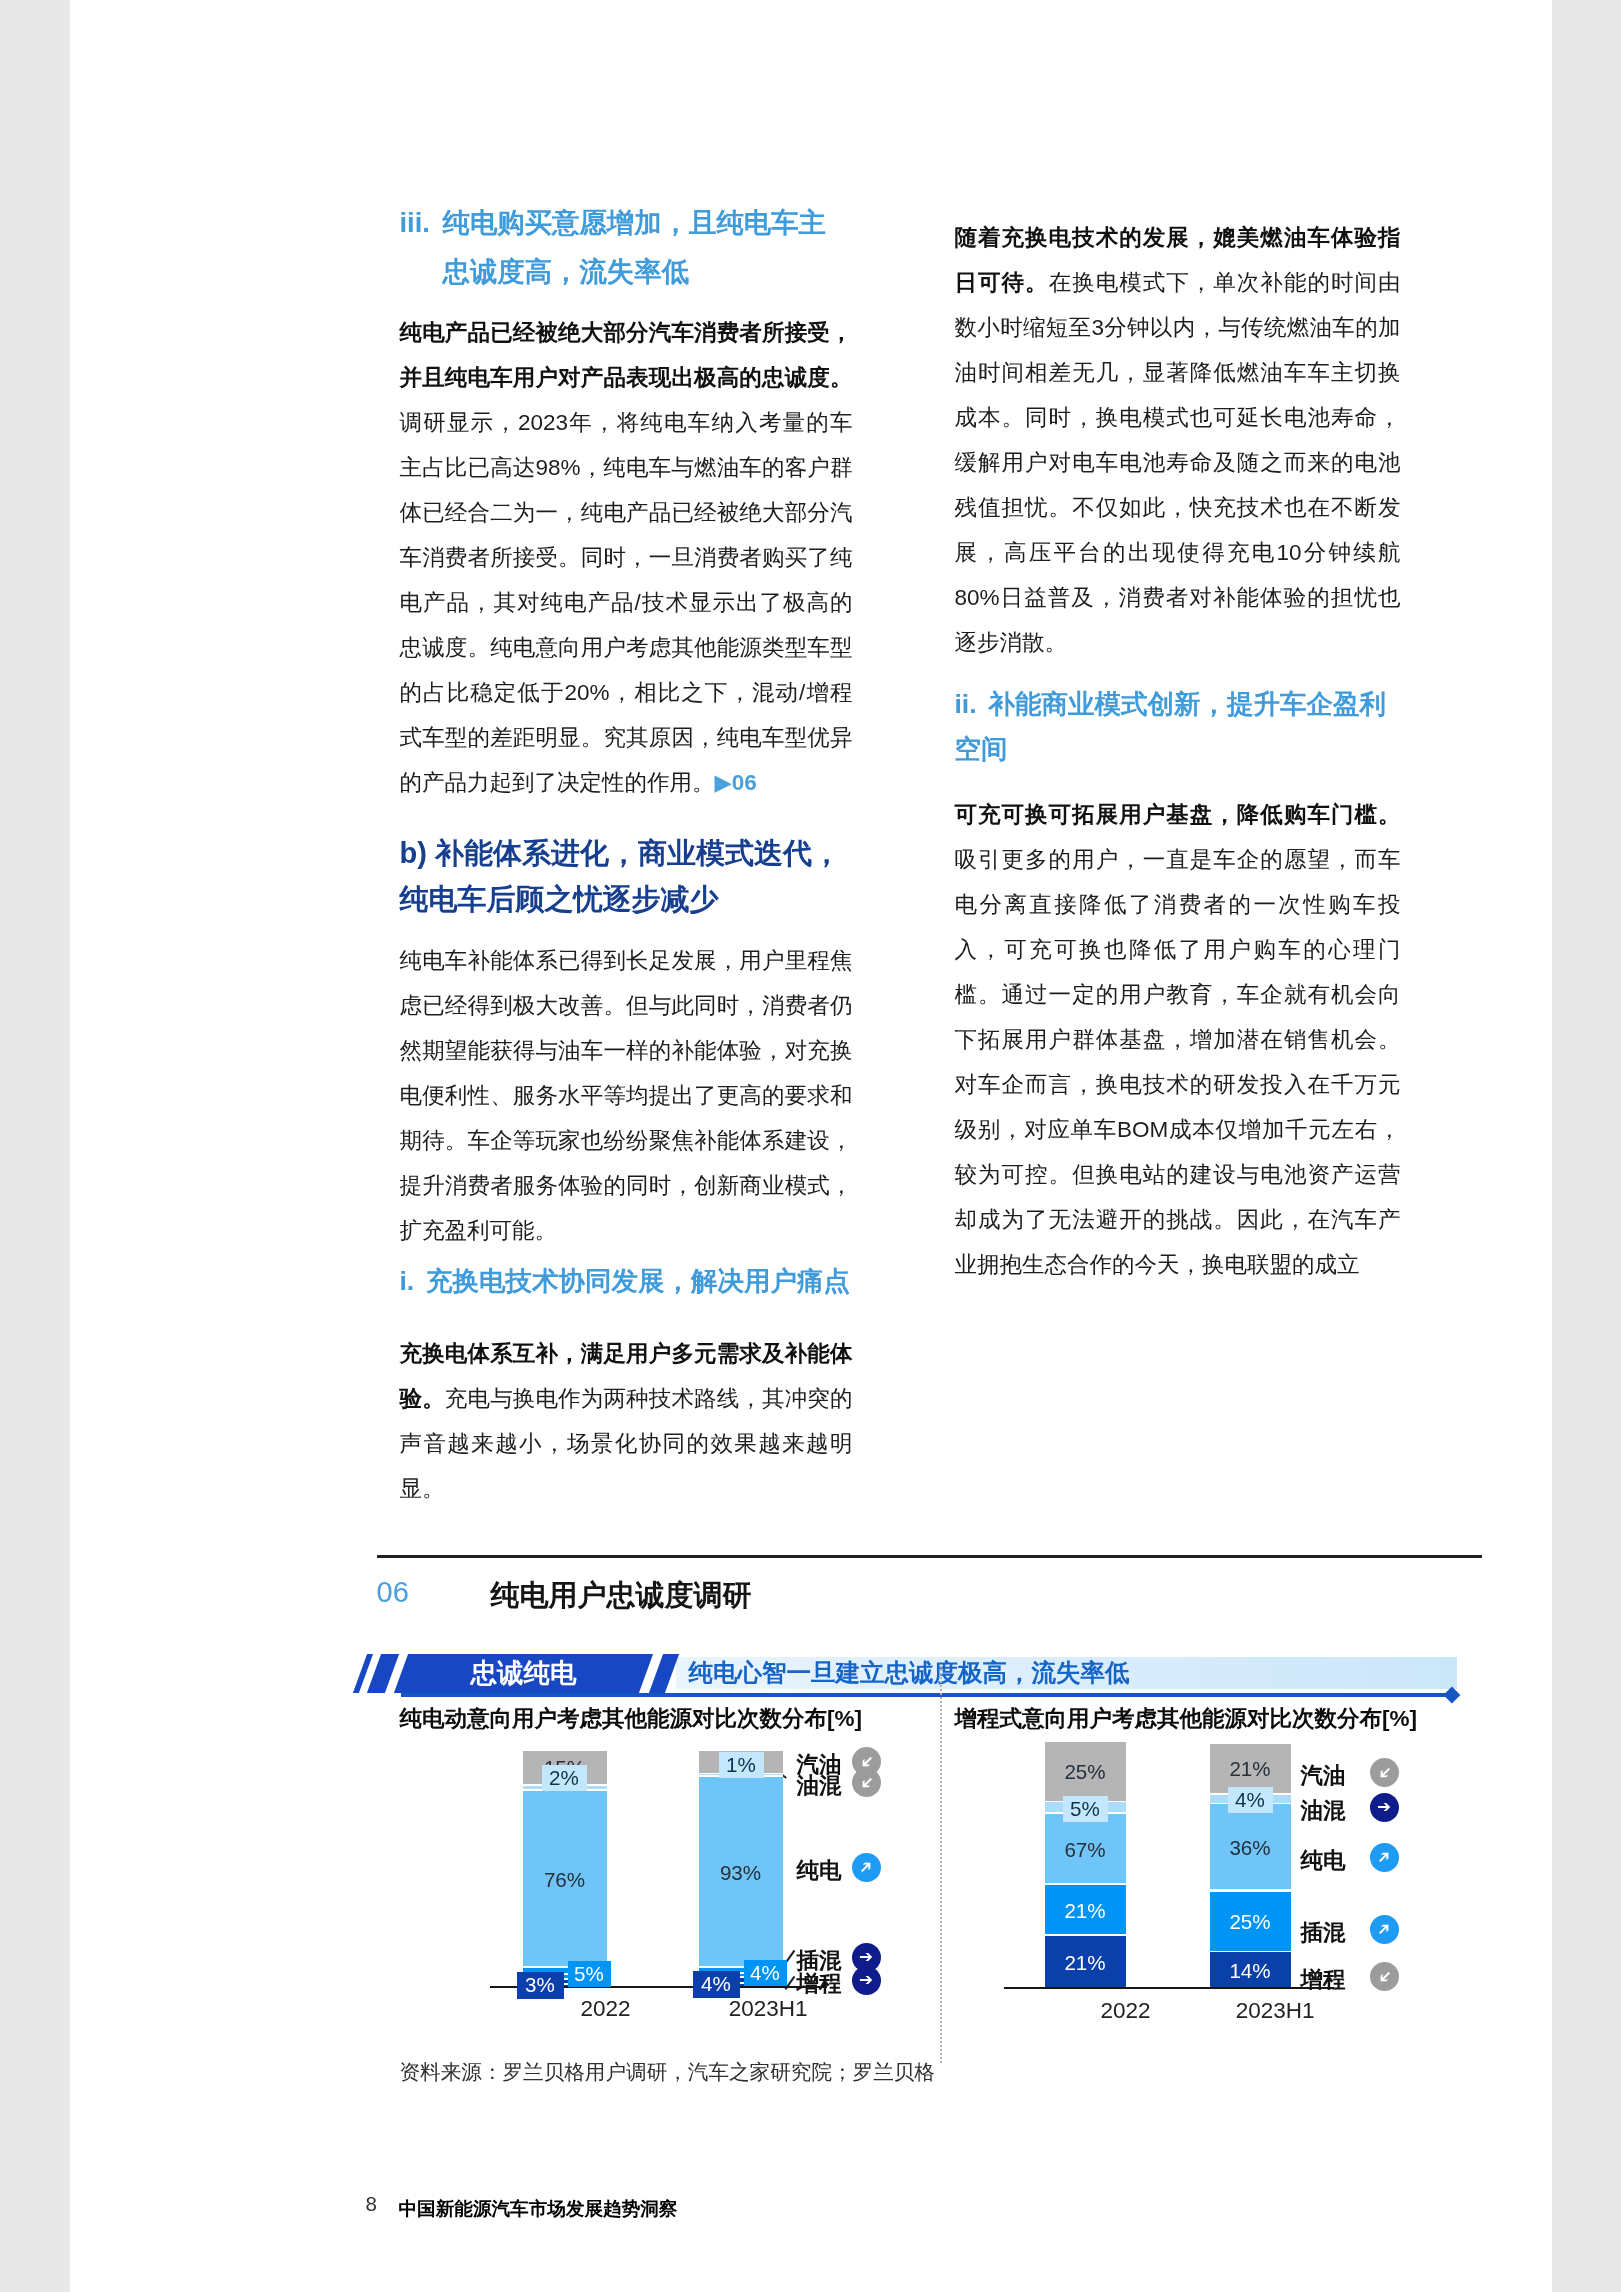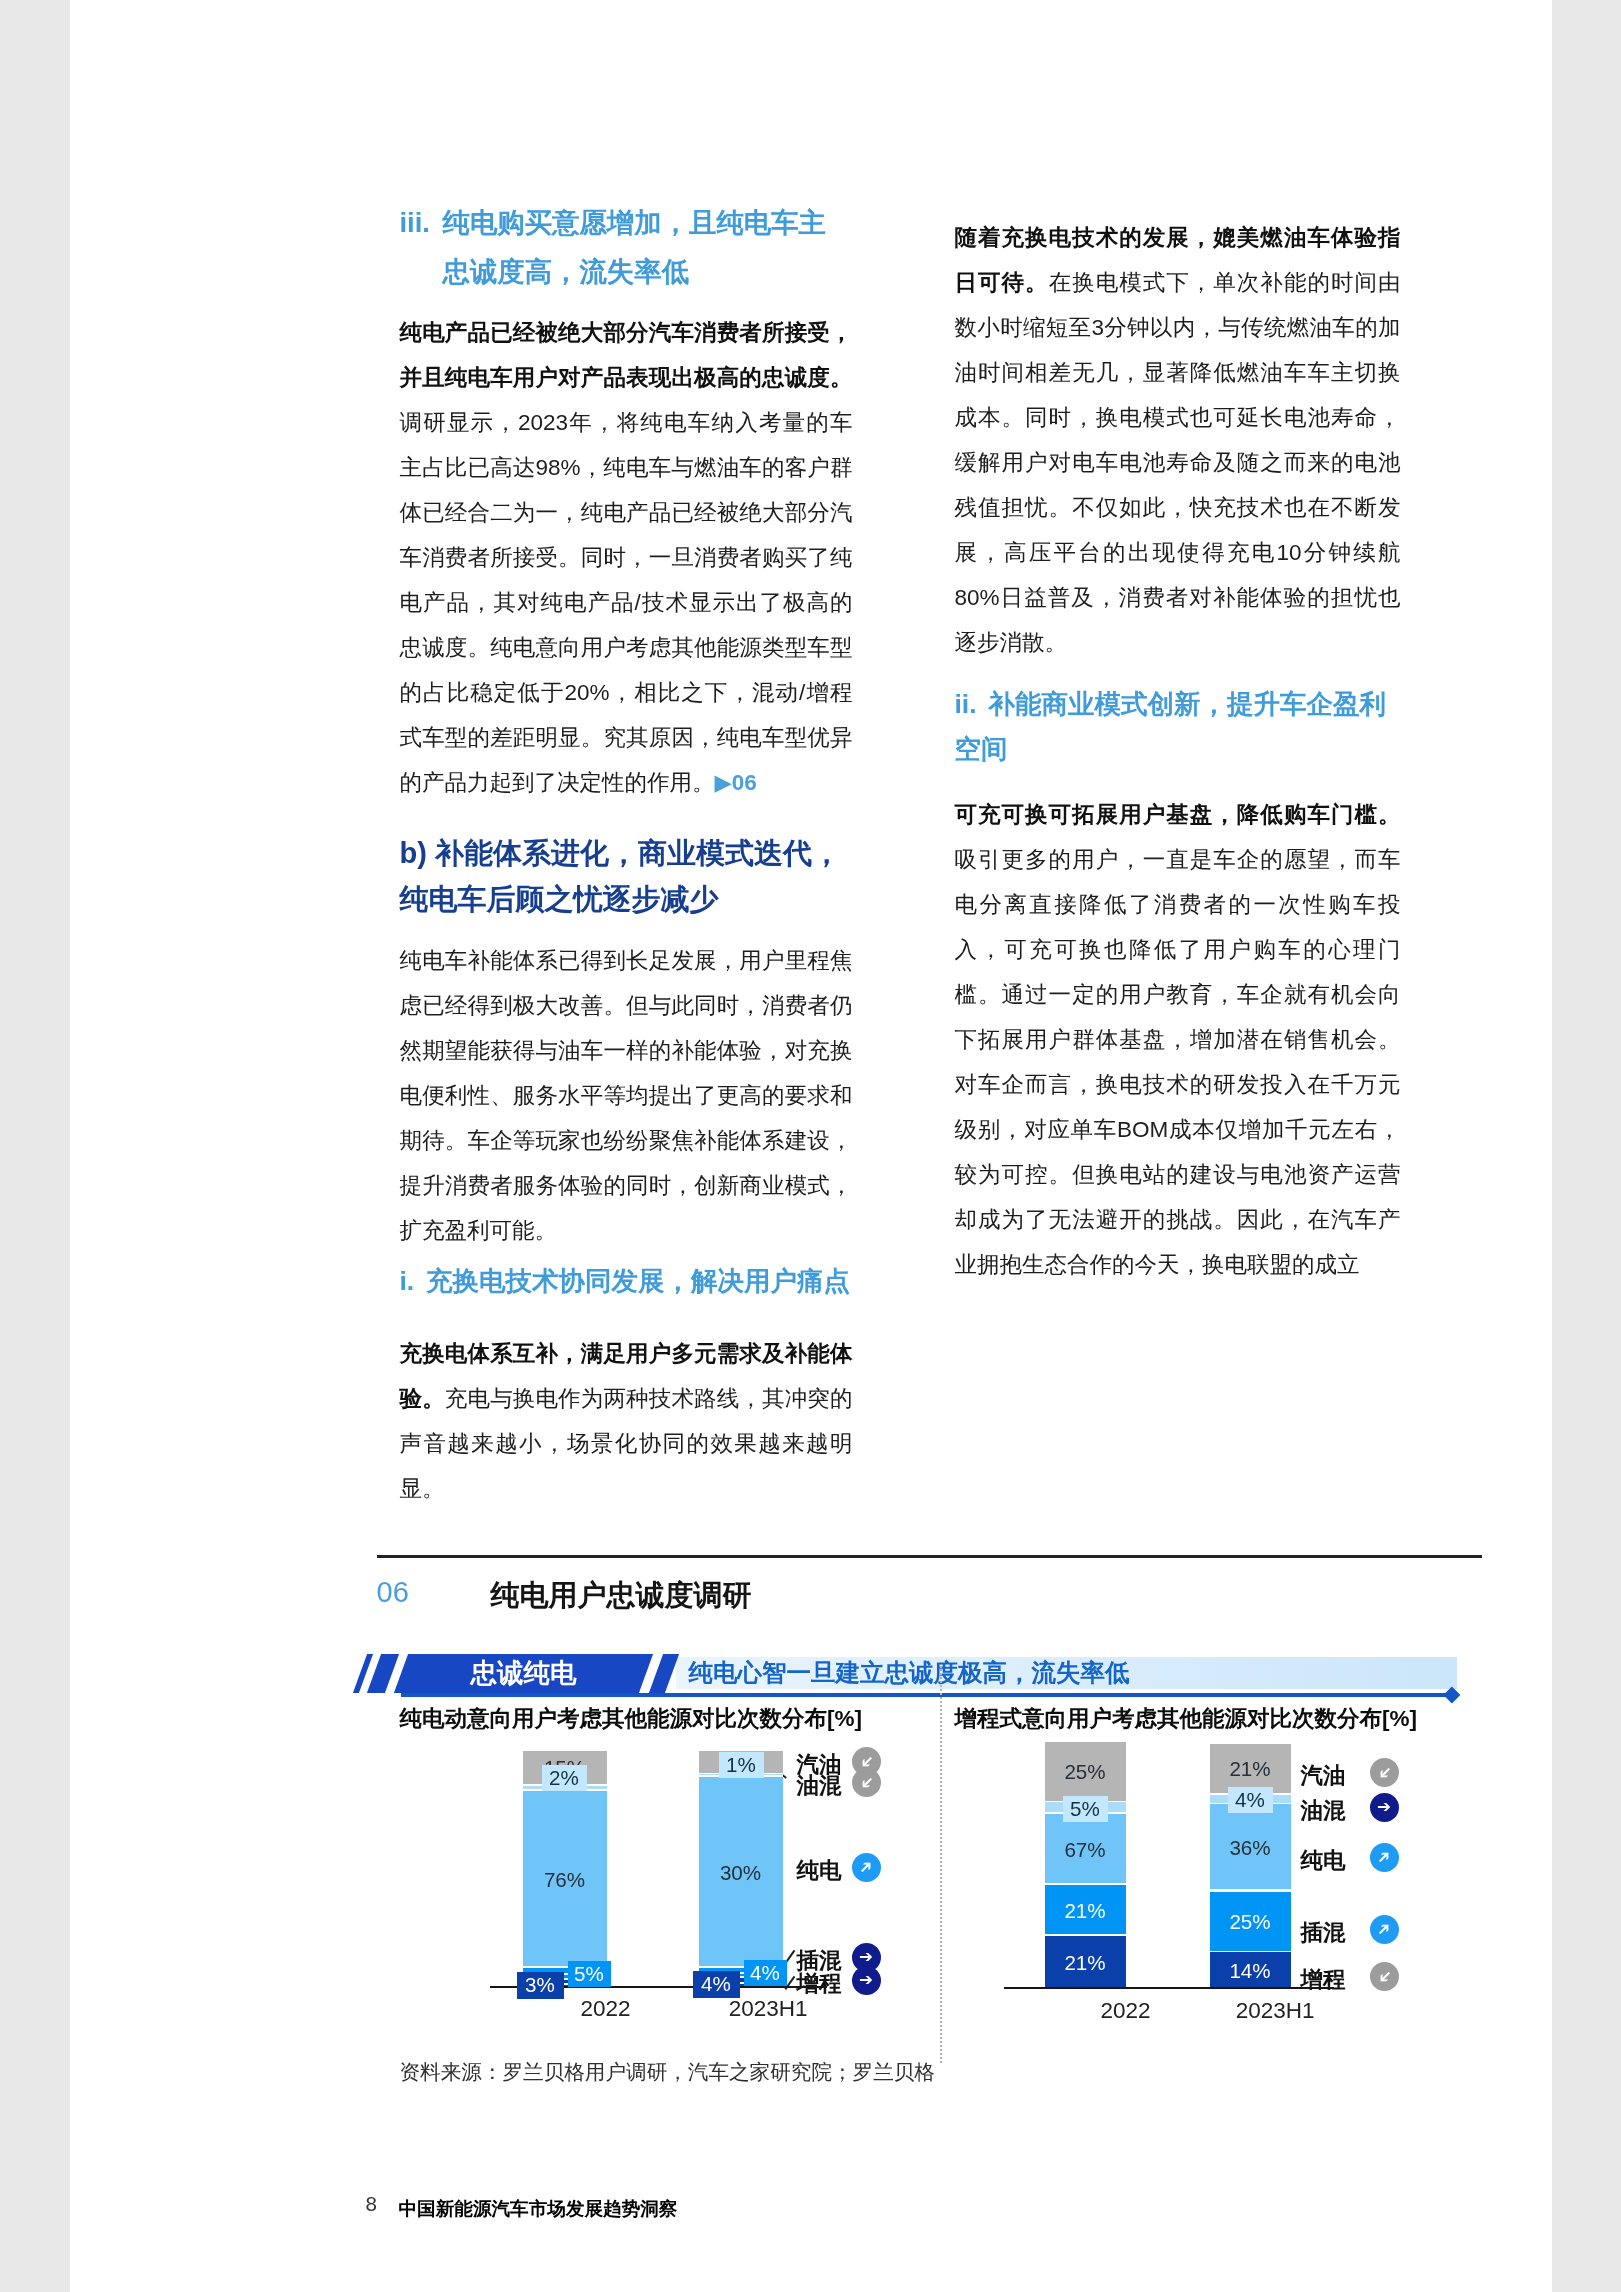--- a/index.html
+++ b/index.html
@@ -116,21 +116,21 @@
       <div class="seg-box" style="left: 498px; top: 1961px; width: 43px; height: 25.5px; background: rgb(0, 149, 244); color: rgb(255, 255, 255);">5%</div>
       <div class="seg" style="left: 453px; top: 1980px; width: 84px; height: 7.8px; background: rgb(11, 63, 169); z-index: 2;"></div>
       <div class="wline" style="left: 488px; top: 1983px; width: 43px;"></div>
       <div class="seg-box" style="left: 447px; top: 1972px; width: 47px; height: 26.5px; background: rgb(11, 63, 169); color: rgb(255, 255, 255);">3%</div>
       <div class="cat-label" style="left: 428px; top: 1996px; width: 133px;">2022</div>
       <div class="seg" style="left: 629px; top: 1751px; width: 84px; height: 23.5px; background: rgb(181, 181, 182); z-index: 2; border-bottom: 2px solid rgb(255, 255, 255);"></div>
       <div class="seg-label" style="left: 629px; top: 1750px; width: 84px; color: rgb(38, 48, 58);">10%</div>
       <div class="seg" style="left: 629px; top: 1774px; width: 84px; height: 2.9px; background: rgb(171, 221, 250); z-index: 2; border-bottom: 2px solid rgb(255, 255, 255);"></div>
       <div class="seg-box" style="left: 649px; top: 1752px; width: 45px; height: 25.5px; background: rgb(195, 231, 252); color: rgb(19, 50, 74);">1%</div>
       <div class="seg" style="left: 629px; top: 1777px; width: 84px; height: 191px; background: rgb(111, 197, 248); z-index: 2; border-bottom: 2px solid rgb(255, 255, 255);"></div>
-      <div class="seg-label" style="left: 629px; top: 1860px; width: 84px; color: rgb(38, 48, 58);">30%</div>
+      <div class="seg-label" style="left: 629px; top: 1860px; width: 84px; color: rgb(38, 48, 58);">93%</div>
       <div class="seg" style="left: 629px; top: 1968px; width: 84px; height: 9.8px; background: rgb(0, 149, 244); z-index: 2; border-bottom: 2px solid rgb(255, 255, 255);"></div>
       <div class="wline" style="left: 635px; top: 1972px; width: 41px;"></div>
       <div class="seg-box" style="left: 674px; top: 1960px; width: 43px; height: 25.5px; background: rgb(0, 149, 244); color: rgb(255, 255, 255);">4%</div>
       <div class="seg" style="left: 629px; top: 1978px; width: 84px; height: 9.8px; background: rgb(11, 63, 169); z-index: 2;"></div>
       <div class="wline" style="left: 665px; top: 1982px; width: 43px;"></div>
       <div class="seg-box" style="left: 623px; top: 1971px; width: 47px; height: 26.5px; background: rgb(11, 63, 169); color: rgb(255, 255, 255);">4%</div>
       <div class="cat-label" style="left: 605px; top: 1996px; width: 133px;">2023H1</div>
       <div class="leg-label" style="left: 727px; top: 1749px;">汽油</div>
       <div class="leg-icon" style="left: 782px; top: 1747px; background: rgb(156, 156, 156);">
         <span style="transform: rotate(135deg);">➔</span>

